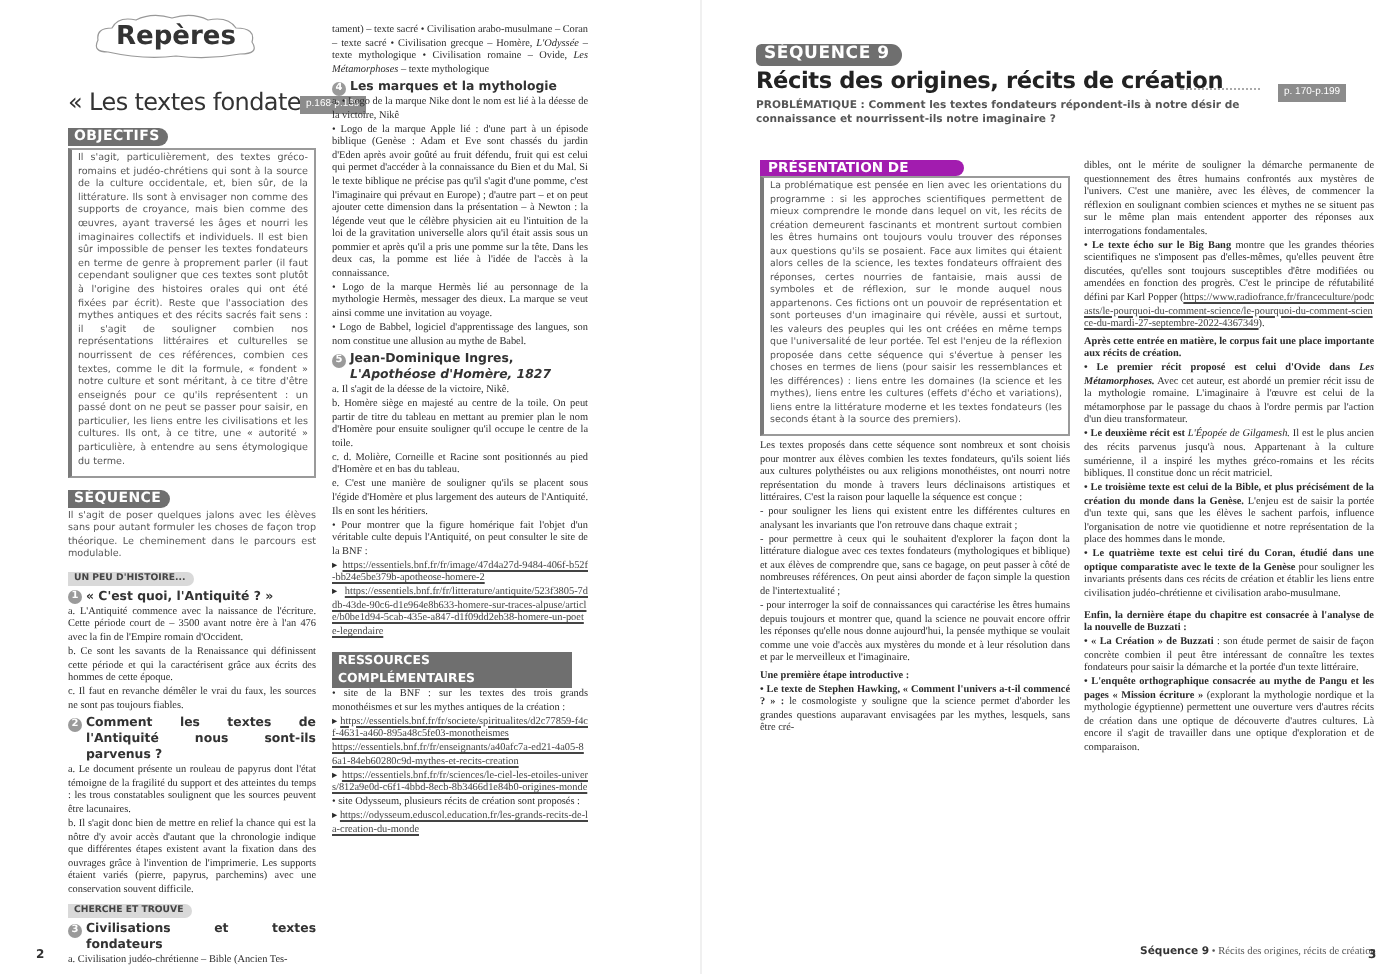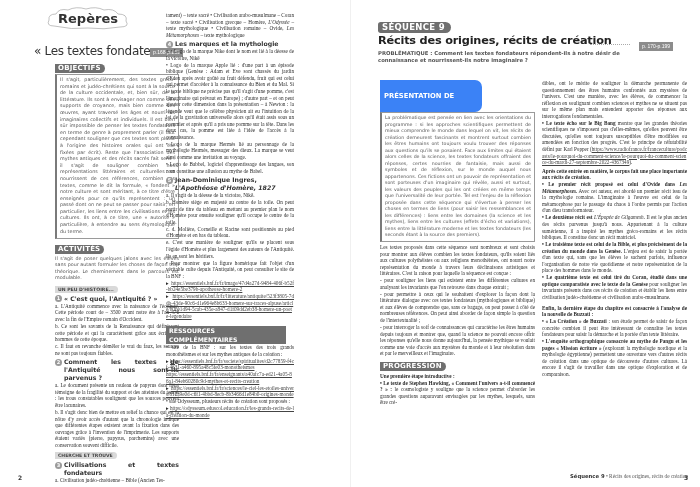--- a/index.html
+++ b/index.html
@@ -74,48 +74,48 @@
   }
   .seq-dots { position: absolute; left: 590px; top: 44px; width: 40px; border-bottom: 1px dotted #aaa; }
   .tag-right { position: absolute; left: 639px; top: 42px; }
   .problematique {
     position: absolute; left: 378px; top: 50px; width: 270px; font-family: "DejaVu Sans", sans-serif;
     font-size: 5.3px; line-height: 6.8px; color: #555; font-weight: bold;
   }
   #col3 { left: 380px; top: 80px; width: 155px; }
   #col4 { left: 542px; top: 80px; width: 145px; }
   .pres-box-head {
-    background: #3b82f6; color: #fff; font-family: "DejaVu Sans", sans-serif; font-weight: bold;
-    font-size: 6.8px; line-height: 8px; padding: 12px 4px; border-radius: 0 7px 7px 0; width: 102px;
+    background: #a21caf; color: #fff; font-family: "DejaVu Sans", sans-serif; font-weight: bold;
+    font-size: 6.8px; line-height: 8px; padding: 0 4px; border-radius: 0 7px 7px 0; width: 102px;
   }
   .pres-box { border: 1px solid #9a9a9a; border-left: 2px solid #7a7a7a; padding: 2px 3px; margin-bottom: 2px; }
   .pres-box p { font-family: "DejaVu Sans", sans-serif; font-size: 4.7px; line-height: 6.5px; color: #555; }
   .footer-right { position: absolute; left: 570px; top: 473px; font-size: 5.3px; font-family: "Liberation Serif", serif; color: #555; }
   .footer-right b { font-family: "DejaVu Sans", sans-serif; color: #333; }
 </style>
 </head>
 <body>
 
 <div class="reperes-cloud">
   <svg width="88" height="26" viewBox="0 0 88 26">
     <path d="M10 20 Q2 20 5 14 Q4 8 12 8 Q15 2 24 4 Q32 0 42 3 Q52 0 60 4 Q70 2 74 8 Q84 8 82 15 Q86 21 76 21 Q60 24 44 22 Q28 24 10 20 Z" fill="#fff" stroke="#999" stroke-width="0.6"></path>
   </svg>
   <span>Repères</span>
 </div>
 <div class="big-title">« Les textes fondateurs »</div>
 <span class="page-tag tag-left">p.168-p.169</span>
 
-<div class="col" id="col1" style="top:64px;margin-left:21px;">
+<div class="col" id="col1" style="top:64px;">
   <span class="label-dark">OBJECTIFS</span>
   <div class="boxed">
     <p>Il s'agit, particulièrement, des textes gréco-romains et judéo-chrétiens qui sont à la source de la culture occidentale, et, bien sûr, de la littérature. Ils sont à envisager non comme des supports de croyance, mais bien comme des œuvres, ayant traversé les âges et nourri les imaginaires collectifs et individuels. Il est bien sûr impossible de penser les textes fondateurs en terme de genre à proprement parler (il faut cependant souligner que ces textes sont plutôt à l'origine des histoires orales qui ont été fixées par écrit). Reste que l'association des mythes antiques et des récits sacrés fait sens : il s'agit de souligner combien nos représentations littéraires et culturelles se nourrissent de ces références, combien ces textes, comme le dit la formule, « fondent » notre culture et sont méritant, à ce titre d'être enseignés pour ce qu'ils représentent : un passé dont on ne peut se passer pour saisir, en particulier, les liens entre les civilisations et les cultures. Ils ont, à ce titre, une « autorité » particulière, à entendre au sens étymologique du terme.</p>
   </div>
 
   <div class="section-gap"></div>
-  <span class="label-dark">ACTIVITÉS</span>
+  <span class="label-dark">SÉQUENCE</span>
   <p class="sans" style="font-size:4.8px;color:#555;margin-top:2px;">Il s'agit de poser quelques jalons avec les élèves sans pour autant formuler les choses de façon trop théorique. Le cheminement dans le parcours est modulable.</p>
 
   <div style="margin-top:4px;"><span class="label-light">UN PEU D'HISTOIRE...</span></div>
   <div class="num-title">
     <span class="num-circle">1</span>
     <span>« C'est quoi, l'Antiquité ? »</span>
   </div>
   <p>a. L'Antiquité commence avec la naissance de l'écriture. Cette période court de – 3500 avant notre ère à l'an 476 avec la fin de l'Empire romain d'Occident.</p>
   <p>b. Ce sont les savants de la Renaissance qui définissent cette période et qui la caractérisent grâce aux écrits des hommes de cette époque.</p>
   <p>c. Il faut en revanche démêler le vrai du faux, les sources ne sont pas toujours fiables.</p>
@@ -182,21 +182,20 @@
     <span>PRÉSENTATION DE</span><br>
   </div>
   <div class="pres-box">
     <p>La problématique est pensée en lien avec les orientations du programme : si les approches scientifiques permettent de mieux comprendre le monde dans lequel on vit, les récits de création demeurent fascinants et montrent surtout combien les êtres humains ont toujours voulu trouver des réponses aux questions qu'ils se posaient. Face aux limites qui étaient alors celles de la science, les textes fondateurs offraient des réponses, certes nourries de fantaisie, mais aussi de symboles et de réflexion, sur le monde auquel nous appartenons. Ces fictions ont un pouvoir de représentation et sont porteuses d'un imaginaire qui révèle, aussi et surtout, les valeurs des peuples qui les ont créées en même temps que l'universalité de leur portée. Tel est l'enjeu de la réflexion proposée dans cette séquence qui s'évertue à penser les choses en termes de liens (pour saisir les ressemblances et les différences) : liens entre les domaines (la science et les mythes), liens entre les cultures (effets d'écho et variations), liens entre la littérature moderne et les textes fondateurs (les seconds étant à la source des premiers).</p>
   </div>
   <p>Les textes proposés dans cette séquence sont nombreux et sont choisis pour montrer aux élèves combien les textes fondateurs, qu'ils soient liés aux cultures polythéistes ou aux religions monothéistes, ont nourri notre représentation du monde à travers leurs déclinaisons artistiques et littéraires. C'est la raison pour laquelle la séquence est conçue :</p>
   <p>- pour souligner les liens qui existent entre les différentes cultures en analysant les invariants que l'on retrouve dans chaque extrait ;</p>
   <p>- pour permettre à ceux qui le souhaitent d'explorer la façon dont la littérature dialogue avec ces textes fondateurs (mythologiques et biblique) et aux élèves de comprendre que, sans ce bagage, on peut passer à côté de nombreuses références. On peut ainsi aborder de façon simple la question de l'intertextualité ;</p>
   <p>- pour interroger la soif de connaissances qui caractérise les êtres humains depuis toujours et montrer que, quand la science ne pouvait encore offrir les réponses qu'elle nous donne aujourd'hui, la pensée mythique se voulait comme une voie d'accès aux mystères du monde et à leur résolution dans et par le merveilleux et l'imaginaire.</p>
 
-  <div style="margin-top:5px;"><span class="label-dark">PROGRESSION</span></div>
   <p class="bold" style="margin-top:2px;">Une première étape introductive :</p>
   <p><span class="bold">• Le texte de Stephen Hawking, « Comment l'univers a-t-il commencé ? » :</span><span> le cosmologiste y souligne que la science permet d'aborder les grandes questions auparavant envisagées par les mythes, lesquels, sans être cré-</span></p>
 </div>
 
 <div class="col" id="col4">
   <p>dibles, ont le mérite de souligner la démarche permanente de questionnement des êtres humains confrontés aux mystères de l'univers. C'est une manière, avec les élèves, de commencer la réflexion en soulignant combien sciences et mythes ne se situent pas sur le même plan mais entendent apporter des réponses aux interrogations fondamentales.</p>
   <p><span class="bold">• Le texte écho sur le Big Bang</span><span> montre que les grandes théories scientifiques ne s'imposent pas d'elles-mêmes, qu'elles peuvent être discutées, qu'elles sont toujours susceptibles d'être modifiées ou amendées en fonction des progrès. C'est le principe de réfutabilité défini par Karl Popper (</span><a class="link">https://www.radiofrance.fr/franceculture/podcasts/le-pourquoi-du-comment-science/le-pourquoi-du-comment-science-du-mardi-27-septembre-2022-4367349</a><span>).</span></p>
   <p class="bold" style="margin-top:2px;">Après cette entrée en matière, le corpus fait une place importante aux récits de création.</p>
   <p><span class="bold">• Le premier récit proposé est celui d'Ovide dans </span><span class="bold ital">Les Métamorphoses.</span><span> Avec cet auteur, est abordé un premier récit issu de la mythologie romaine. L'imaginaire à l'œuvre est celui de la métamorphose par le passage du chaos à l'ordre permis par l'action d'un dieu transformateur.</span></p>
   <p><span class="bold">• Le deuxième récit est </span><span class="ital">L'Épopée de Gilgamesh.</span><span> Il est le plus ancien des récits parvenus jusqu'à nous. Appartenant à la culture sumérienne, il a inspiré les mythes gréco-romains et les récits bibliques. Il constitue donc un récit matriciel.</span></p>

